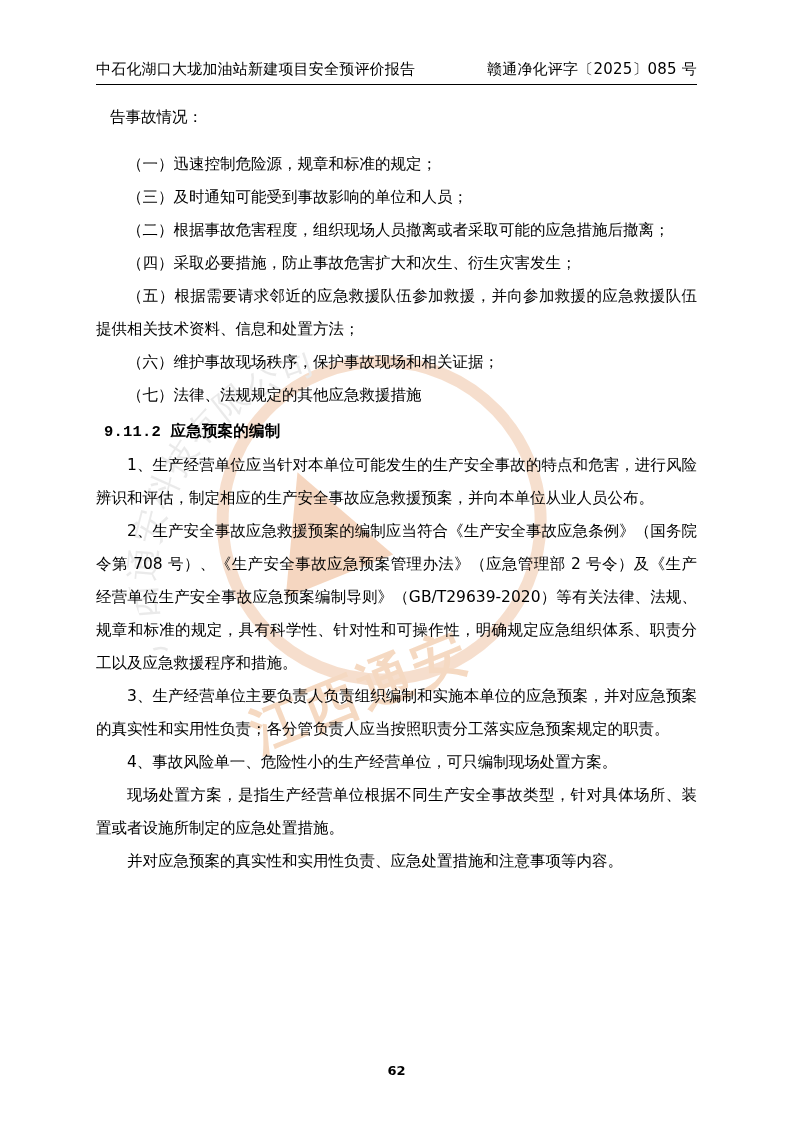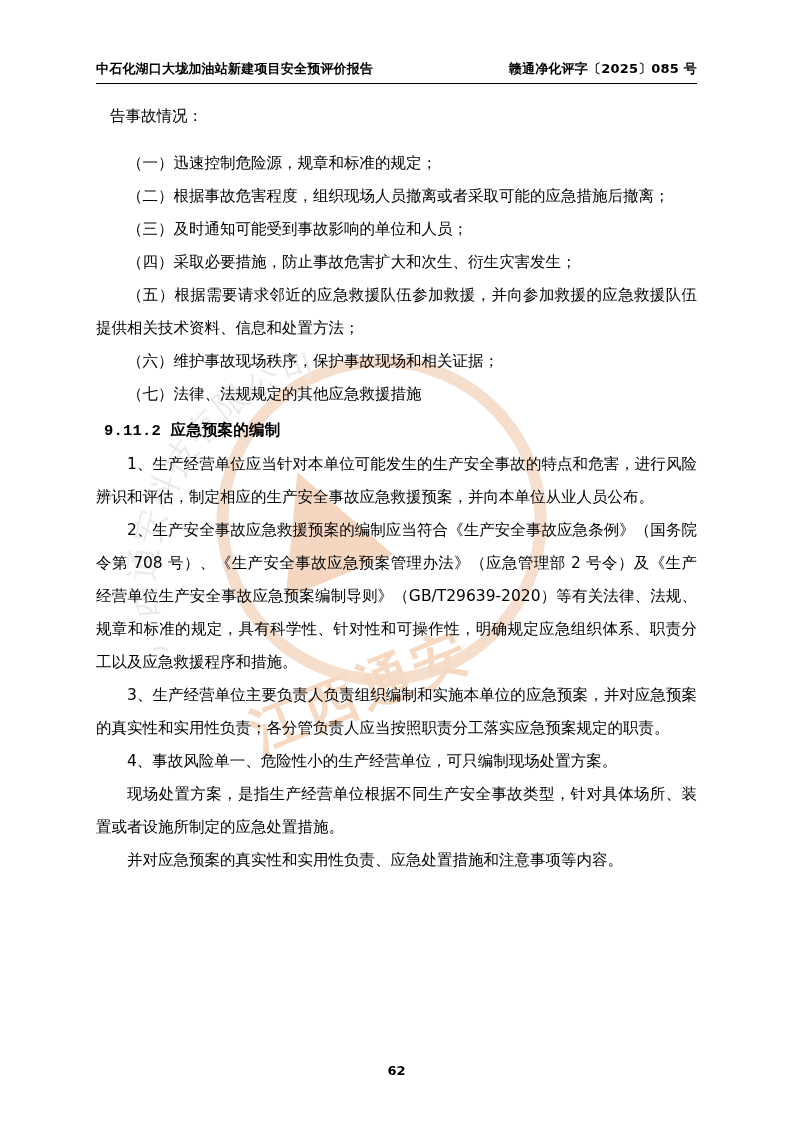--- a/index.html
+++ b/index.html
@@ -21,26 +21,25 @@
     height: 1122px;
     box-sizing: border-box;
     padding: 60px 96px 40px 96px;
   }
   
   .header {
     position: relative;
     display: flex;
     justify-content: space-between;
     align-items: flex-end;
-    font-size: 13px;
+    font-size: 15px;
     letter-spacing: 0.2px;
     padding-bottom: 5px;
     border-bottom: 1.1px solid #000;
     margin-bottom: 16px;
-    font-weight: bold;
   }
   .header-left {
     white-space: nowrap;
   }
   .header-right {
     white-space: nowrap;
   }
   
   .content {
     font-size: 15.5px;
@@ -162,22 +161,22 @@
   </div>
 
   <div class="header">
     <div class="header-left">中石化湖口大垅加油站新建项目安全预评价报告</div>
     <div class="header-right">赣通净化评字〔2025〕085 号</div>
   </div>
 
   <div class="content">
     <p class="p">告事故情况：</p>
     <p class="p-indent">（一）迅速控制危险源，规章和标准的规定；</p>
+    <p class="p-indent">（三）及时通知可能受到事故影响的单位和人员；</p>
     <p class="p-indent">（二）根据事故危害程度，组织现场人员撤离或者采取可能的应急措施后撤离；</p>
-    <p class="p-indent">（三）及时通知可能受到事故影响的单位和人员；</p>
     <p class="p-indent">（四）采取必要措施，防止事故危害扩大和次生、衍生灾害发生；</p>
     <p class="p-indent">（五）根据需要请求邻近的应急救援队伍参加救援，并向参加救援的应急救援队伍提供相关技术资料、信息和处置方法；</p>
     <p class="p-indent">（六）维护事故现场秩序，保护事故现场和相关证据；</p>
     <p class="p-indent">（七）法律、法规规定的其他应急救援措施</p>
 
     <p class="heading">9.11.2 应急预案的编制</p>
 
     <p class="p-indent">1、生产经营单位应当针对本单位可能发生的生产安全事故的特点和危害，进行风险辨识和评估，制定相应的生产安全事故应急救援预案，并向本单位从业人员公布。</p>
     <p class="p-indent">2、生产安全事故应急救援预案的编制应当符合《生产安全事故应急条例》（国务院令第 708 号）、《生产安全事故应急预案管理办法》（应急管理部 2 号令）及《生产经营单位生产安全事故应急预案编制导则》（GB/T29639-2020）等有关法律、法规、规章和标准的规定，具有科学性、针对性和可操作性，明确规定应急组织体系、职责分工以及应急救援程序和措施。</p>
     <p class="p-indent">3、生产经营单位主要负责人负责组织编制和实施本单位的应急预案，并对应急预案的真实性和实用性负责；各分管负责人应当按照职责分工落实应急预案规定的职责。</p>

